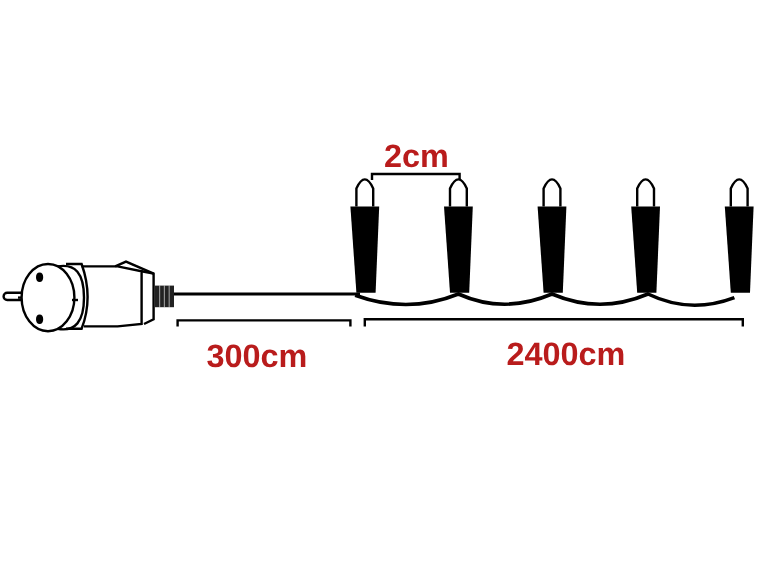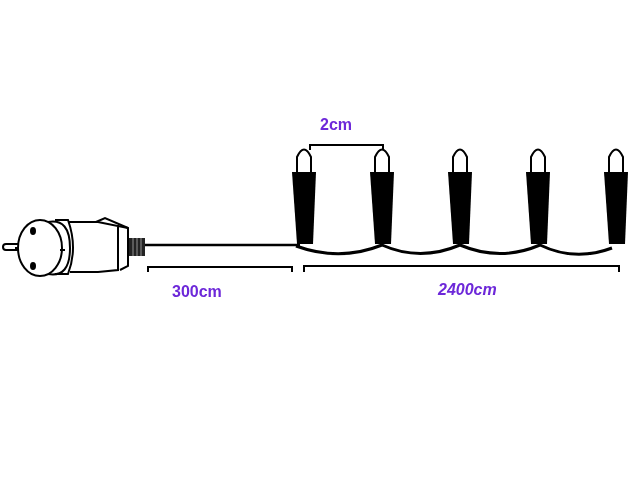--- a/index.html
+++ b/index.html
@@ -2,22 +2,22 @@
 <html><head>
   <meta charset="utf-8">
   <style>
     html, body { margin: 0; padding: 0; background: #ffffff; }
     body { width: 640px; height: 480px; position: relative; overflow: hidden; font-family: "Liberation Sans", sans-serif; }
     svg.diagram { position: absolute; left: 0; top: 0; }
     .label {
       position: absolute;
       font-family: "Liberation Sans", sans-serif;
       font-weight: bold;
-      color: #6d28d9;
-      font-size: 16px;
+      color: #b91c1c;
+      font-size: 27px;
       line-height: 1;
       white-space: nowrap;
     }
   </style>
 </head>
 <body>
 
 <svg class="diagram" width="640" height="480" viewBox="0 0 640 480">
 
   <g fill="none" stroke="#000" stroke-width="2">
@@ -70,13 +70,13 @@
     <path d="M604 172 L628 172 L625 244 L609 244 Z" fill="#000"></path>
   </g>
 
   <path d="M310 150 L310 145 L383 145 L383 150" fill="none" stroke="#000" stroke-width="2"></path>
   <path d="M148 272 L148 267 L292 267 L292 272" fill="none" stroke="#000" stroke-width="2"></path>
   <path d="M304 272 L304 266 L619 266 L619 272" fill="none" stroke="#000" stroke-width="2"></path>
 </svg>
 
 <div class="label" style="left:320px; top:117px;">2cm</div>
 <div class="label" style="left:172px; top:284px;">300cm</div>
-<div class="label" style="left:438px; top:282px;font-style:italic;">2400cm</div>
+<div class="label" style="left:422px; top:282px;">2400cm</div>
 
 </body></html>

